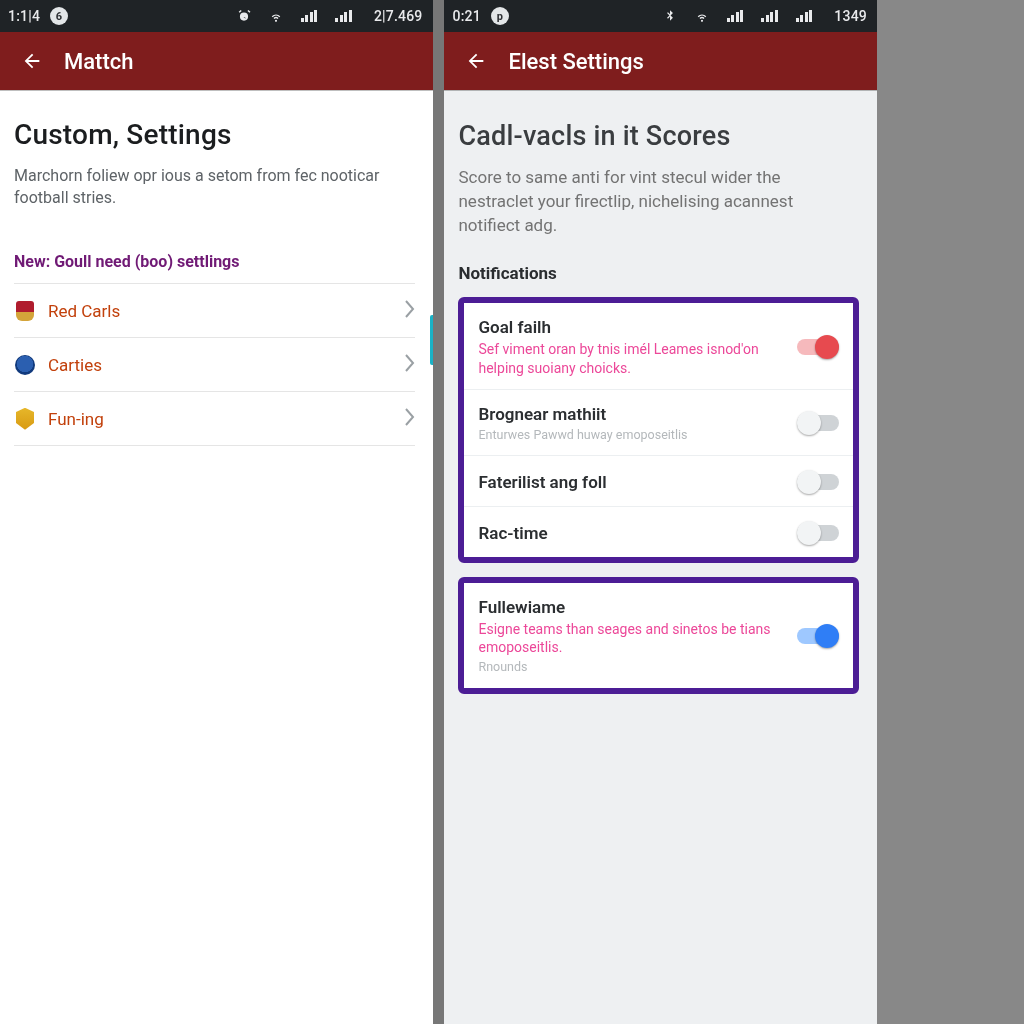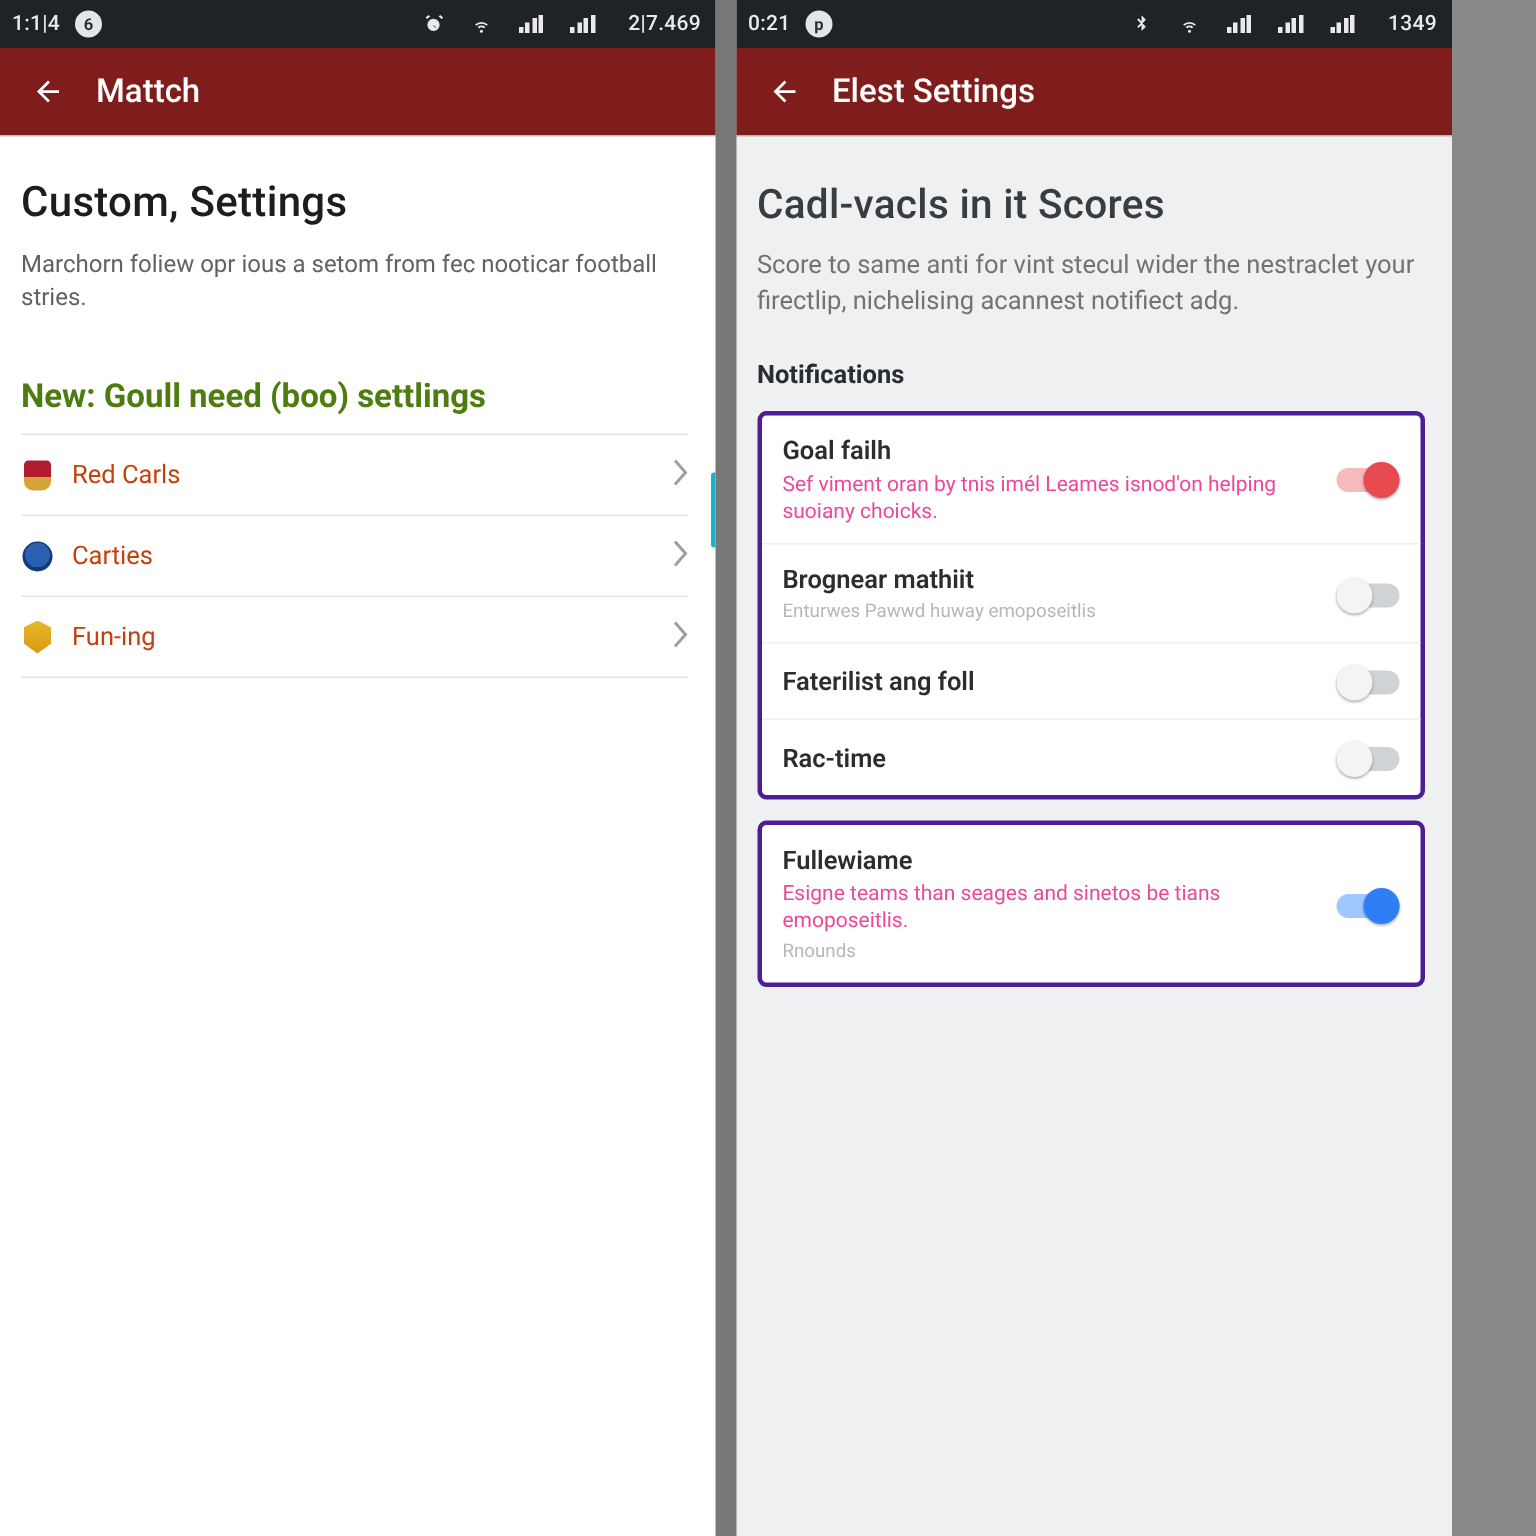--- a/index.html
+++ b/index.html
@@ -1,17 +1,17 @@
 <!DOCTYPE html>
 <html><head>
 <meta charset="utf-8">
 <style>
   * { margin: 0; padding: 0; box-sizing: border-box; }
   html, body { width: 1024px; height: 1024px; font-family: Roboto, -apple-system, BlinkMacSystemFont, "Segoe UI", Arial, sans-serif; background: #888; overflow: hidden; }
-  .stage { display: flex; width: 968px; height: 1024px; justify-content: center; }
+  .stage { display: flex; width: 877px; height: 1024px; justify-content: center; }
   .phone { position: relative; height: 100%; background: #fff; display: flex; flex-direction: column; }
   .phone.left  { width: 505px; }
   .gap { width: 14px; background: #777; height: 100%; }
   .phone.right { width: 505px; background: #eef0f2; }
 
   
   .statusbar {
     height: 32px; background: #1f2326; color: #e9eaec;
     display: flex; align-items: center; padding: 0 10px 0 8px;
     font-size: 14px; letter-spacing: .2px;
@@ -36,21 +36,21 @@
     box-shadow: 0 1px 0 rgba(0,0,0,.25);
   }
   .back-btn { width: 40px; height: 40px; display: flex; align-items: center; justify-content: center; border-radius: 50%; }
   .back-btn svg { width: 22px; height: 22px; fill: #fff; }
   .appbar .title { font-size: 22px; font-weight: 500; margin-left: 12px; }
 
   
   .content-left { padding: 28px 18px 0 14px; color: #1b1d1f; overflow: hidden; flex: 1; position: relative; }
   .h1 { font-size: 28px; font-weight: 500; letter-spacing: .2px; }
   .p  { font-size: 16px; color: #5e6367; margin-top: 14px; line-height: 1.35; max-width: 460px; }
-  .subh { font-size: 22px; font-weight: 700; color: #4d7c0f; margin-top: 44px; }
+  .subh { font-size: 16px; font-weight: 700; color: #701a75; margin-top: 44px; }
   .list { margin-top: 12px; border-top: 1px solid rgba(0,0,0,.10); }
   .row {
     display: flex; align-items: center; gap: 12px;
     height: 54px; border-bottom: 1px solid rgba(0,0,0,.10);
   }
   .row .icon { width: 22px; height: 22px; display: inline-flex; align-items: center; justify-content: center; }
   .row .label { font-size: 17px; color: #c2410c; }
   .row .chev { margin-left: auto; }
   .row .chev svg { width: 10px; height: 18px; fill: #9aa0a4; }
   
@@ -64,21 +64,21 @@
     position: absolute; right: -1px; top: 225px; width: 4px; height: 50px;
     background: #19b3c7; border-radius: 2px 0 0 2px;
   }
 
   
   .content-right { padding: 30px 18px 0 14px; color: #2a2d30; overflow: hidden; flex: 1; }
   .h1r { font-size: 27px; font-weight: 500; color: #3a3d40; letter-spacing: .2px; }
   .pr  { font-size: 17px; color: #737373; margin-top: 14px; line-height: 1.4; max-width: 470px; }
   .section-title { font-size: 17px; font-weight: 700; color: #2a2d30; margin-top: 26px; }
   .card {
-    margin-top: 14px; background: #fff; border: 3px solid #4c1d95; border-radius: 6px;
+    margin-top: 14px; background: #fff; border: 6px solid #4c1d95; border-radius: 6px;
   }
   .srow {
     display: flex; align-items: center; padding: 14px 14px 12px 14px; gap: 12px;
     border-bottom: 1px solid #eceff1;
   }
   .srow:last-child { border-bottom: none; }
   .srow .txts { flex: 1; min-width: 0; }
   .srow .ttl { font-size: 17px; color: #2b2e31; font-weight: 600; }
   .srow .sub { font-size: 14px; color: #ec4899; margin-top: 3px; line-height: 1.3; }
   .srow .sub.faint { color: #b4b8bb; font-size: 12.5px; }

